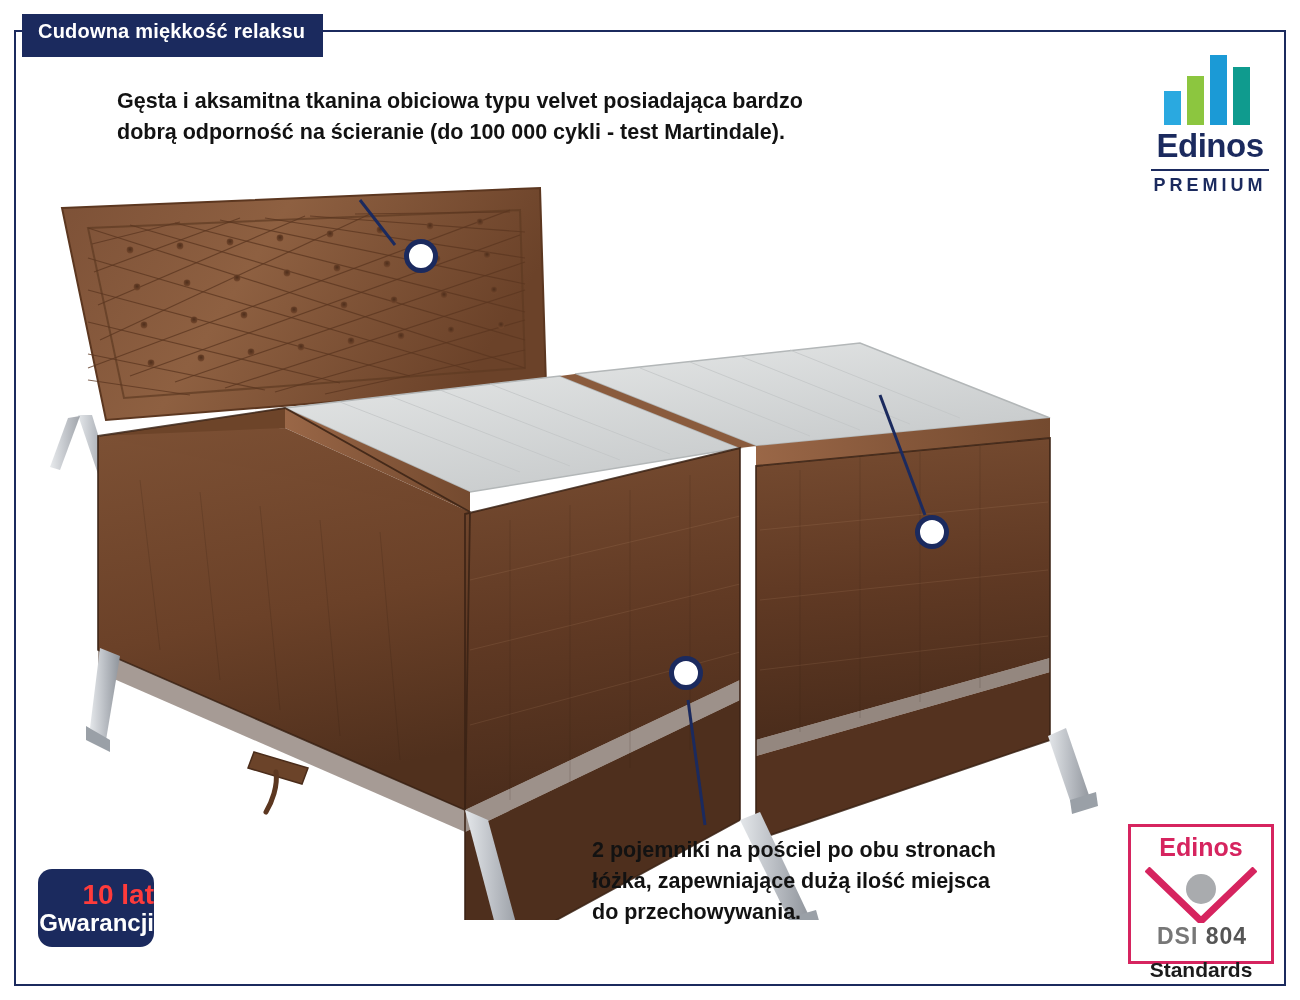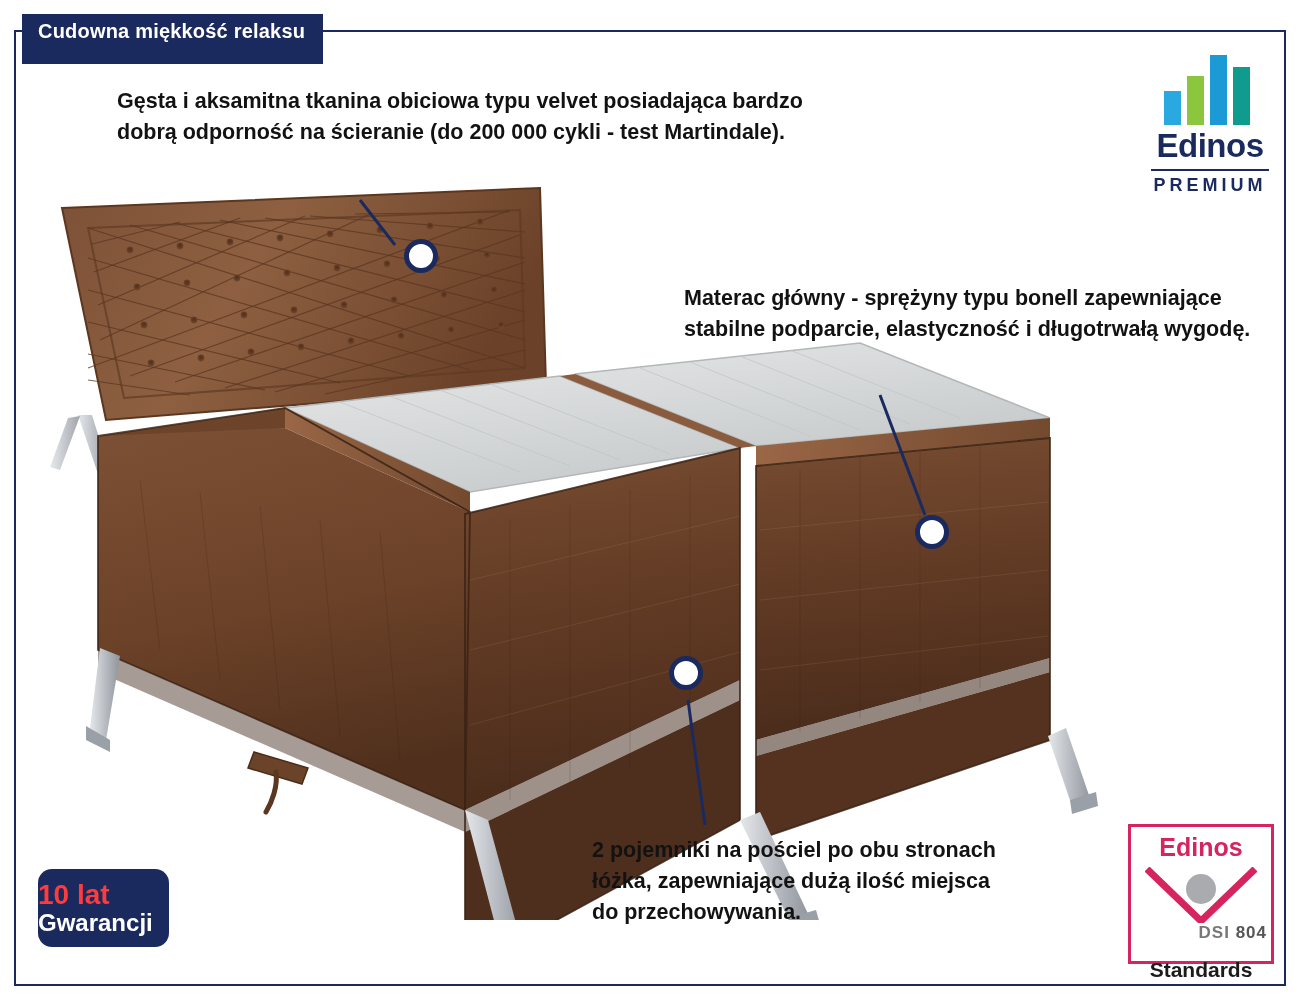--- a/index.html
+++ b/index.html
@@ -30,21 +30,21 @@
   
   .title-ribbon {
     position: absolute;
     left: 22px;
     top: 14px;
     height: 34px;
     background: #1b2a5e;
     color: #ffffff;
     display: flex;
     align-items: center;
-    padding: 0 18px 16px 16px;
+    padding: 0 18px 9px 16px;
     font-size: 20px;
     font-weight: bold;
     letter-spacing: 0.2px;
     white-space: nowrap;
   }
   
   .annot {
     position: absolute;
     color: #121212;
     font-size: 21.5px;
@@ -130,28 +130,28 @@
     font-weight: bold;
     letter-spacing: 4px;
     color: #1b2a5e;
   }
 
   
   .warranty {
     position: absolute;
     left: 38px;
     top: 869px;
-    width: 131px;
+    width: 116px;
     height: 78px;
     border-radius: 14px;
     background: #1b2a5e;
     color: #ffffff;
     display: flex;
     flex-direction: column;
-    align-items: flex-start;
+    align-items: flex-end;
     justify-content: center;
   }
   .warranty .w1 {
     font-size: 28px;
     font-weight: bold;
     color: #ff3b3b;
     line-height: 30px;
   }
   .warranty .w2 {
     font-size: 24px;
@@ -185,22 +185,22 @@
     left: 14px;
     top: 40px;
     width: 112px;
     height: 56px;
   }
   .dsi-line {
     position: absolute;
     left: 6px;
     top: 96px;
     width: 130px;
-    text-align: right;
-    font-size: 17px;
+    text-align: center;
+    font-size: 23px;
     font-weight: bold;
     color: #777777;
     letter-spacing: 1px;
   }
   .dsi-line .num { color: #555555; }
   .dsi-std {
     position: absolute;
     left: 0;
     top: 113px;
     width: 140px;
@@ -444,22 +444,21 @@
   <svg id="leaders" viewBox="0 0 1300 1000">
     <path d="M360 200 L395 245" stroke="#1b2a5e" stroke-width="3" fill="none"></path>
     <path d="M880 395 L925 515" stroke="#1b2a5e" stroke-width="3" fill="none"></path>
     <path d="M705 825 L688 700" stroke="#1b2a5e" stroke-width="3" fill="none"></path>
   </svg>
 
   <div class="dot" id="dot-fabric"></div>
   <div class="dot" id="dot-mattress"></div>
   <div class="dot" id="dot-storage"></div>
 
-  <div class="annot" id="annot-fabric">Gęsta i aksamitna tkanina obiciowa typu velvet posiadająca bardzo dobrą odporność na ścieranie (do 200 000 cykli - test Martindale).</div>
-  <div class="annot" id="annot-mattress">Materac główny - sprężyny typu bonell zapewniające stabilne podparcie, elastyczność i długotrwałą wygodę.</div>
+  <div class="annot" id="annot-fabric">Gęsta i aksamitna tkanina obiciowa typu velvet posiadająca bardzo dobrą odporność na ścieranie (do 100 000 cykli - test Martindale).</div>
   <div class="annot" id="annot-storage">2 pojemniki na pościel po obu stronach łóżka, zapewniające dużą ilość miejsca do przechowywania.</div>
 
   <div class="logo-premium">
     <div class="logo-bars">
       <div class="bar b1"></div>
       <div class="bar b2"></div>
       <div class="bar b3"></div>
       <div class="bar b4"></div>
     </div>
     <div class="logo-word">Edinos</div>

